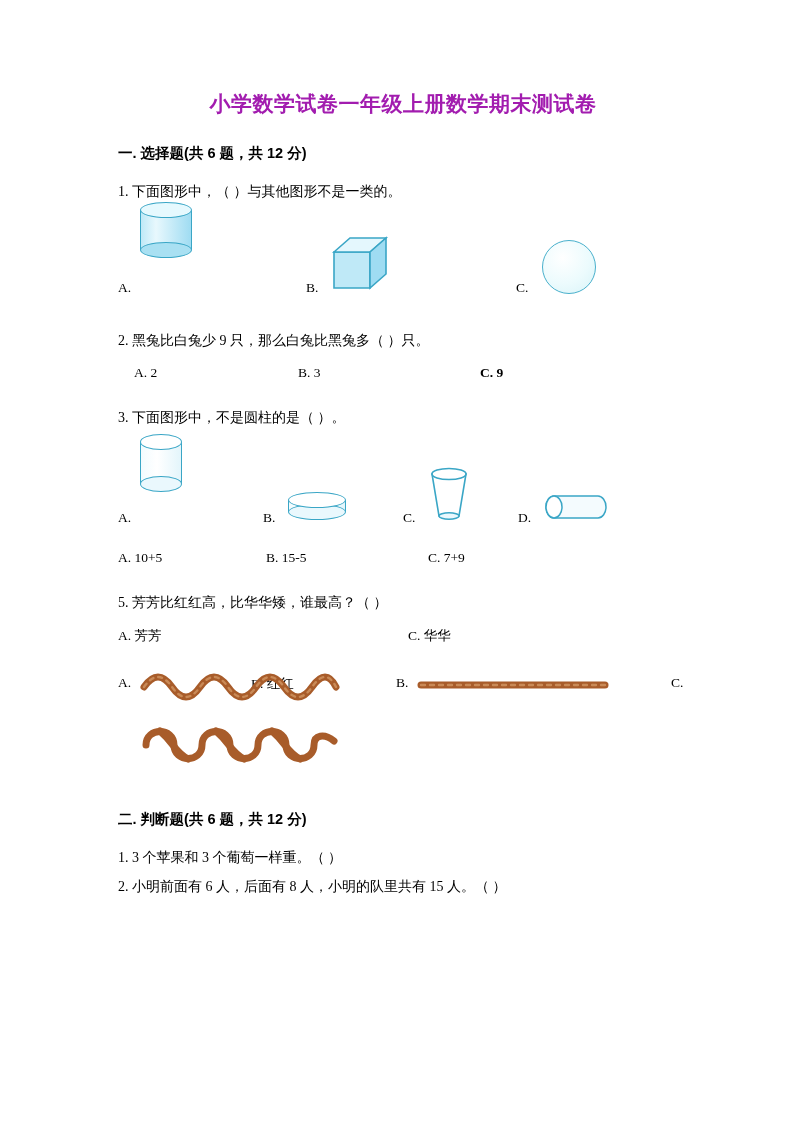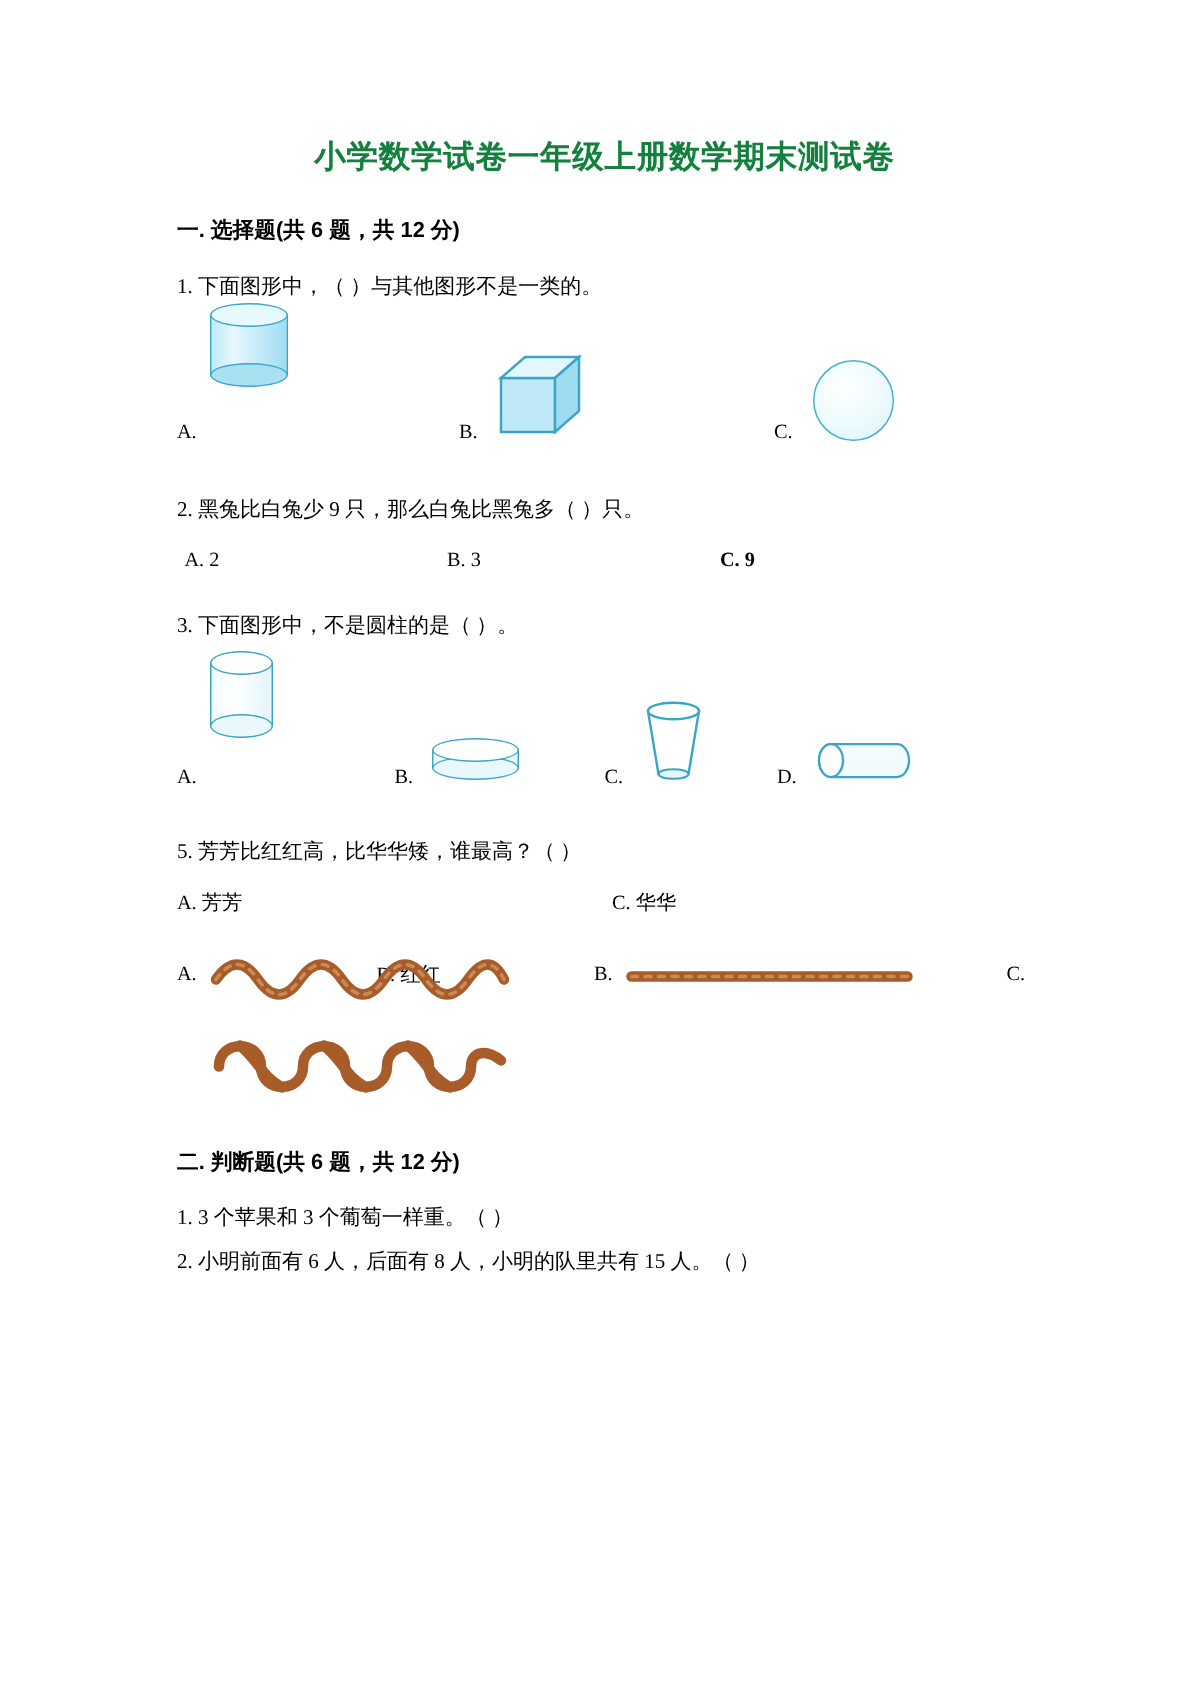--- a/index.html
+++ b/index.html
@@ -28,21 +28,21 @@
     top: 90px;
     width: 570px;
   }
   .doc-title {
     font-family: "Liberation Sans", sans-serif;
     font-weight: bold;
     font-size: 21px;
     text-align: center;
     letter-spacing: 0.5px;
     margin: 0 0 26px 0;
-    color: #15803d;
+    color: #a21caf;
   }
   .section-head {
     font-family: "Liberation Sans", sans-serif;
     font-weight: bold;
     font-size: 14.5px;
     margin: 0 0 18px 0;
   }
   .q {
     font-size: 14px;
     line-height: 1.5;
@@ -161,21 +161,21 @@
           <polygon points="40,18 56,4 56,40 40,54" fill="#9fdcf2" stroke="#3aa6c6" stroke-width="1.6"></polygon>
         </svg>
       </div>
 
       <span class="figlabel" style="left:398px; bottom:12px;">C.</span>
       <div class="circleShape" style="left:424px; bottom:14px; width:54px; height:54px;"></div>
     </div>
 
     <p class="q q-gap">2. 黑兔比白兔少 9 只，那么白兔比黑兔多（        ）只。</p>
     <div class="opts" style="margin-top:14px;">
-      <span class="opt" style="left:5px;">A. 2</span>
+      <span class="opt" style="left:16px;">A. 2</span>
       <span class="opt" style="left:180px;">B. 3</span>
       <span class="opt" style="left:362px;font-weight:bold;">C. 9</span>
     </div>
 
     <p class="q q-gap">3. 下面图形中，不是圆柱的是（        ）。</p>
     <div class="figrow" style="height:90px; margin-top:18px;">
       <span class="figlabel" style="left:0px; bottom:10px;">A.</span>
       <div class="fig cyl white" style="left:22px; bottom:12px; width:42px; height:58px;">
         <div class="body"></div>
         <div class="bot"></div>
@@ -200,20 +200,25 @@
 
       <span class="figlabel" style="left:400px; bottom:10px;">D.</span>
       <div class="fig" style="left:424px; bottom:12px;">
         <svg width="68" height="34" viewBox="0 0 68 34">
           <path d="M12,6 L56,6 A8,11 0 0 1 56,28 L12,28 A8,11 0 0 1 12,6 Z" fill="#f4fbfe" stroke="#3aa6c6" stroke-width="1.5"></path>
           <ellipse cx="12" cy="17" rx="8" ry="11" fill="#ffffff" stroke="#3aa6c6" stroke-width="1.5"></ellipse>
         </svg>
       </div>
     </div>
 
+    <div class="opts" style="margin-top:14px;">
+      <span class="opt" style="left:0px;">A.  10+5</span>
+      <span class="opt" style="left:148px;">B.  15-5</span>
+      <span class="opt" style="left:310px;">C.  7+9</span>
+    </div>
 
     <p class="q q-gap">5. 芳芳比红红高，比华华矮，谁最高？（            ）</p>
     <div class="opts" style="margin-top:14px;">
       <span class="opt" style="left:0px;">A. 芳芳</span>
       <span class="opt" style="left:133px;margin-top:48px;">B. 红红</span>
       <span class="opt" style="left:290px;">C. 华华</span>
     </div>
 
     <div class="rope-row">
       <span class="figlabel" style="left:0px; bottom:auto; top:10px;">A.</span>
@@ -238,18 +243,18 @@
           <g fill="none" stroke="#a85c2a" stroke-width="7" stroke-linecap="round">
             <path d="M6,24 C6,6 34,6 34,24 C34,42 62,42 62,24 C62,6 90,6 90,24 C90,42 118,42 118,24 C118,6 146,6 146,24 C146,42 174,42 174,24 C174,14 184,12 194,20"></path>
             <path d="M20,10 C34,22 34,30 48,38"></path>
             <path d="M76,10 C90,22 90,30 104,38"></path>
             <path d="M132,10 C146,22 146,30 160,38"></path>
           </g>
         </svg>
       </div>
     </div>
 
-    <div class="section-head" style="margin-top:24px;">二. 判断题(共 6 题，共 12 分)</div>
+    <div class="section-head" style="margin-top:35px;">二. 判断题(共 6 题，共 12 分)</div>
     <p class="q">1. 3 个苹果和 3 个葡萄一样重。（            ）</p>
     <p class="q">2. 小明前面有 6 人，后面有 8 人，小明的队里共有 15 人。（            ）</p>
 
   </div>
 </div>
 
 </body></html>

